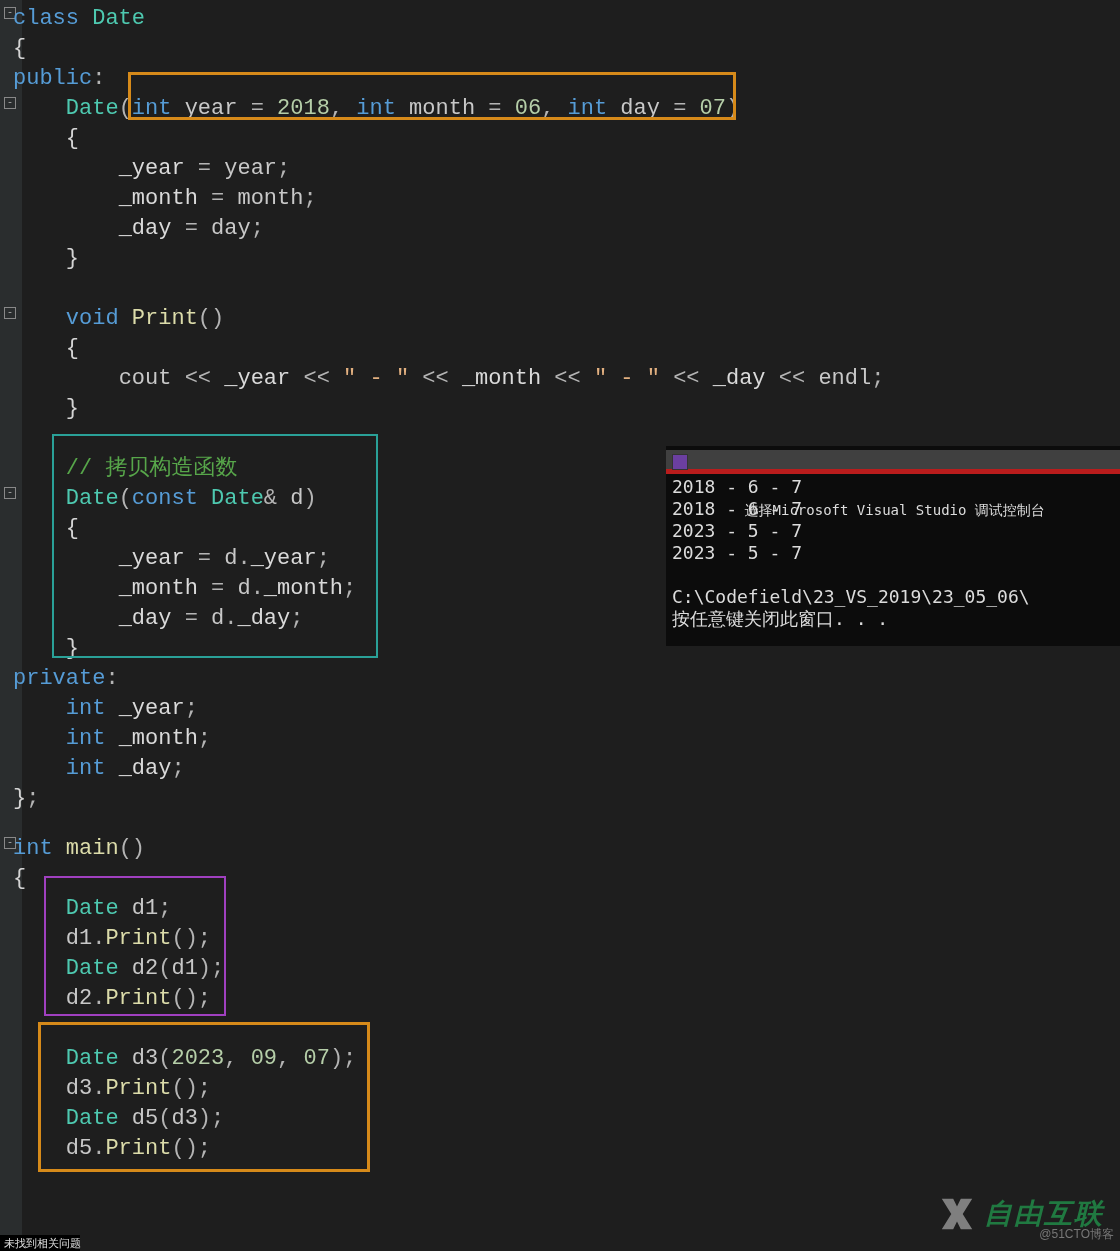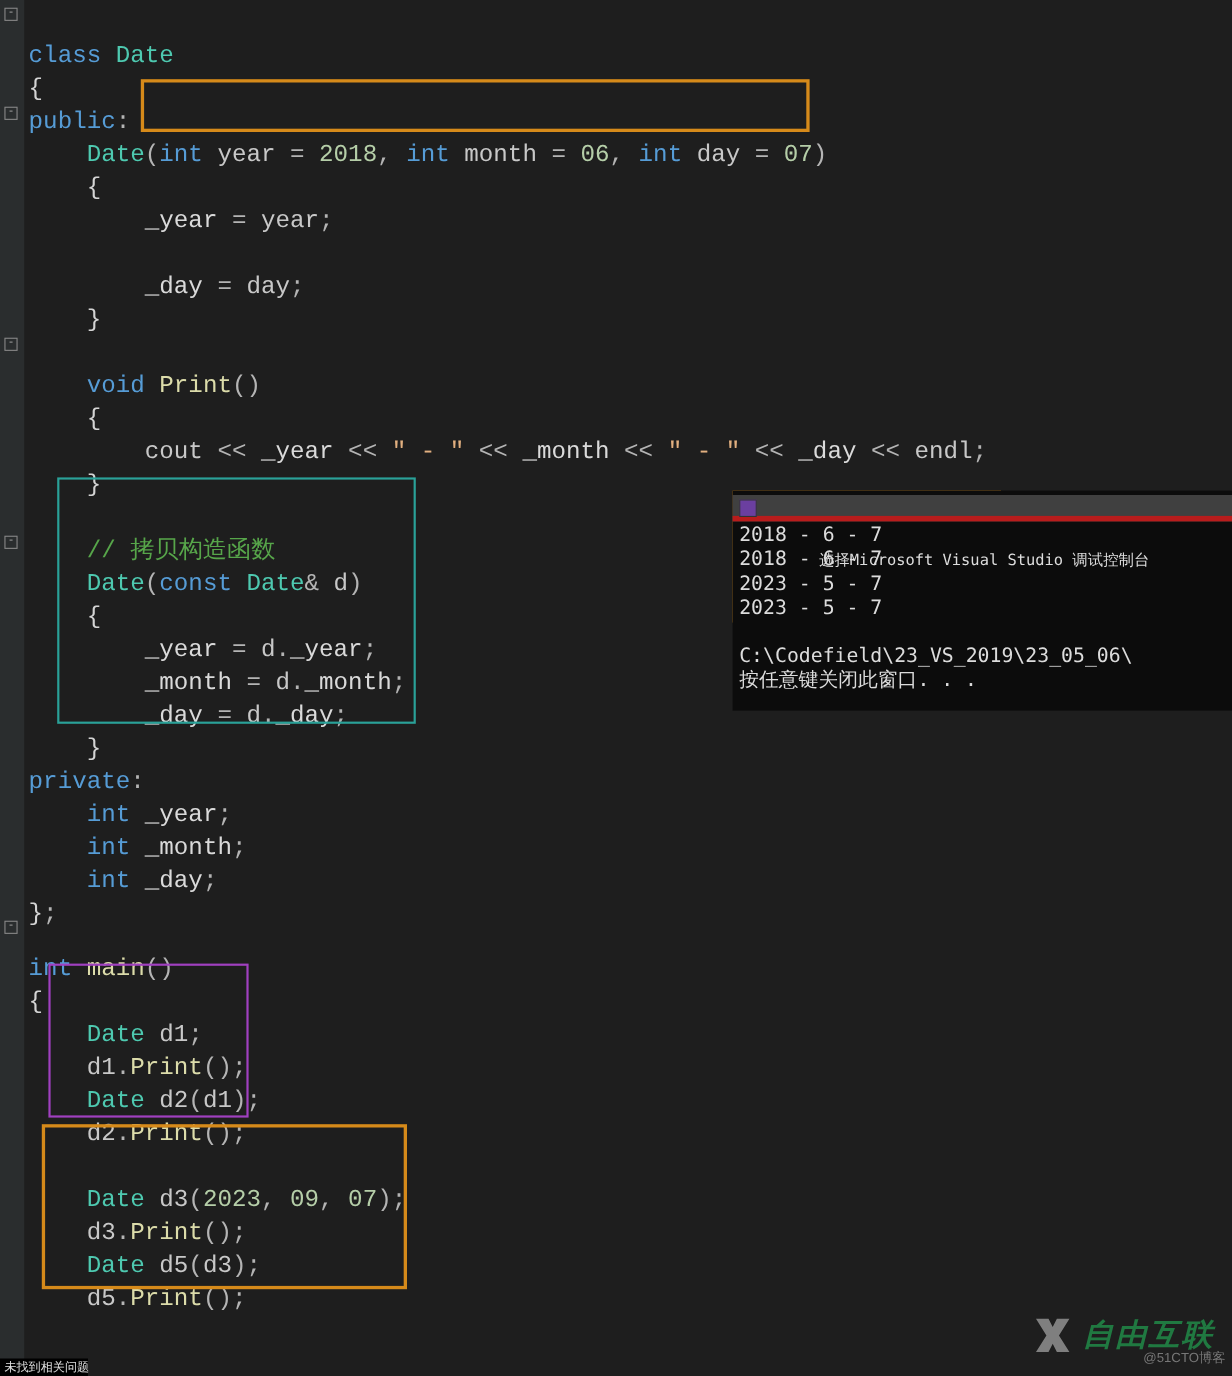--- a/index.html
+++ b/index.html
@@ -10,21 +10,21 @@
     font-size: 22px;
     line-height: 30px;
     white-space: pre;
     color: #d4d4d4;
   }
   .fold-col {
     position: absolute; left: 0; top: 0; width: 22px; height: 1251px;
     background: #2a2d2e;
   }
   .marker { position: absolute; left: 4px; width: 12px; height: 12px; border: 1px solid #888; background: #2a2d2e; font-size: 10px; line-height: 10px; text-align: center; color: #aaa; }
-  .code-line { position: absolute; left: 26px; margin-top: 32px; }
+  .code-line { position: absolute; left: 13px; }
   .kw { color: #569cd6; }
   .type { color: #4ec9b0; }
   .ident { color: #c8c8c8; }
   .member { color: #dadada; }
   .num { color: #b5cea8; }
   .str { color: #e2b080; }
   .punct { color: #b4b4b4; }
   .brace { color: #d4d4d4; }
   .comment { color: #57a64a; }
   .func { color: #dcdcaa; }
@@ -74,20 +74,21 @@
   <div class="marker" style="top:487px">-</div>
   <div class="marker" style="top:837px">-</div>
 
   
   <div class="code-line" style="top:4px" id="L1"><span class="kw">class</span> <span class="type">Date</span></div>
   <div class="code-line" style="top:34px" id="L2"><span class="brace">{</span></div>
   <div class="code-line" style="top:64px" id="L3"><span class="kw">public</span><span class="punct">:</span></div>
   <div class="code-line" style="top:94px" id="L4">    <span class="type">Date</span><span class="punct">(</span><span class="kw">int</span> <span class="ident">year</span> <span class="punct">=</span> <span class="num">2018</span><span class="punct">,</span> <span class="kw">int</span> <span class="ident">month</span> <span class="punct">=</span> <span class="num">06</span><span class="punct">,</span> <span class="kw">int</span> <span class="ident">day</span> <span class="punct">=</span> <span class="num">07</span><span class="punct">)</span></div>
   <div class="code-line" style="top:124px" id="L5">    <span class="brace">{</span></div>
   <div class="code-line" style="top:154px" id="L6">        <span class="member">_year</span> <span class="punct">=</span> <span class="ident">year</span><span class="punct">;</span></div>
+  <div class="code-line" style="top:184px" id="L7">        <span class="member">_month</span> <span class="punct">=</span> <span class="ident">month</span><span class="punct">;</span></div>
   <div class="code-line" style="top:214px" id="L8">        <span class="member">_day</span> <span class="punct">=</span> <span class="ident">day</span><span class="punct">;</span></div>
   <div class="code-line" style="top:244px" id="L9">    <span class="brace">}</span></div>
   <div class="code-line" style="top:274px" id="L10"></div>
   <div class="code-line" style="top:304px" id="L11">    <span class="kw">void</span> <span class="func">Print</span><span class="punct">(</span><span class="punct">)</span></div>
   <div class="code-line" style="top:334px" id="L12">    <span class="brace">{</span></div>
   <div class="code-line" style="top:364px" id="L13">        <span class="ident">cout</span> <span class="op">&lt;&lt;</span> <span class="member">_year</span> <span class="op">&lt;&lt;</span> <span class="str">" - "</span> <span class="op">&lt;&lt;</span> <span class="member">_month</span> <span class="op">&lt;&lt;</span> <span class="str">" - "</span> <span class="op">&lt;&lt;</span> <span class="member">_day</span> <span class="op">&lt;&lt;</span> <span class="ident">endl</span><span class="punct">;</span></div>
   <div class="code-line" style="top:394px" id="L14">    <span class="brace">}</span></div>
   <div class="code-line" style="top:424px" id="L15"></div>
   <div class="code-line" style="top:484px" id="L17">    <span class="type">Date</span><span class="punct">(</span><span class="kw">const</span> <span class="type">Date</span><span class="punct">&amp;</span> <span class="ident">d</span><span class="punct">)</span></div>
   <div class="code-line" style="top:454px" id="L16">    <span class="comment">// 拷贝构造函数</span></div>

